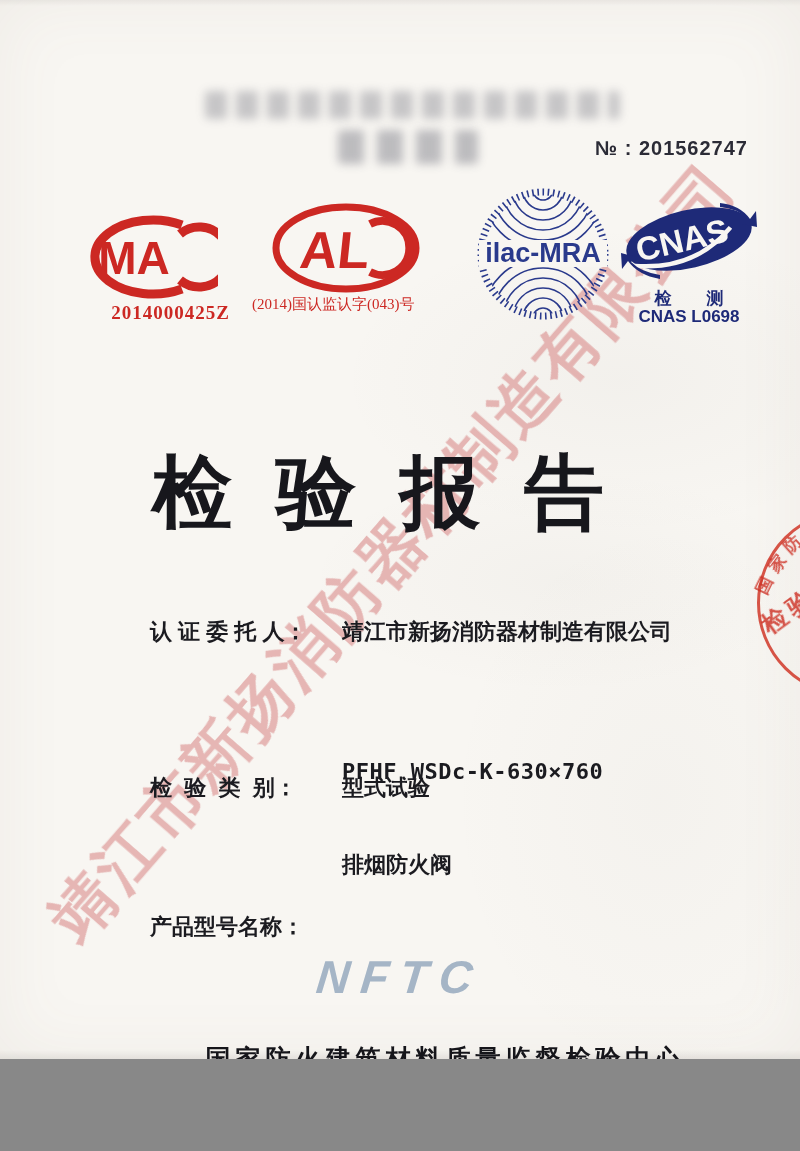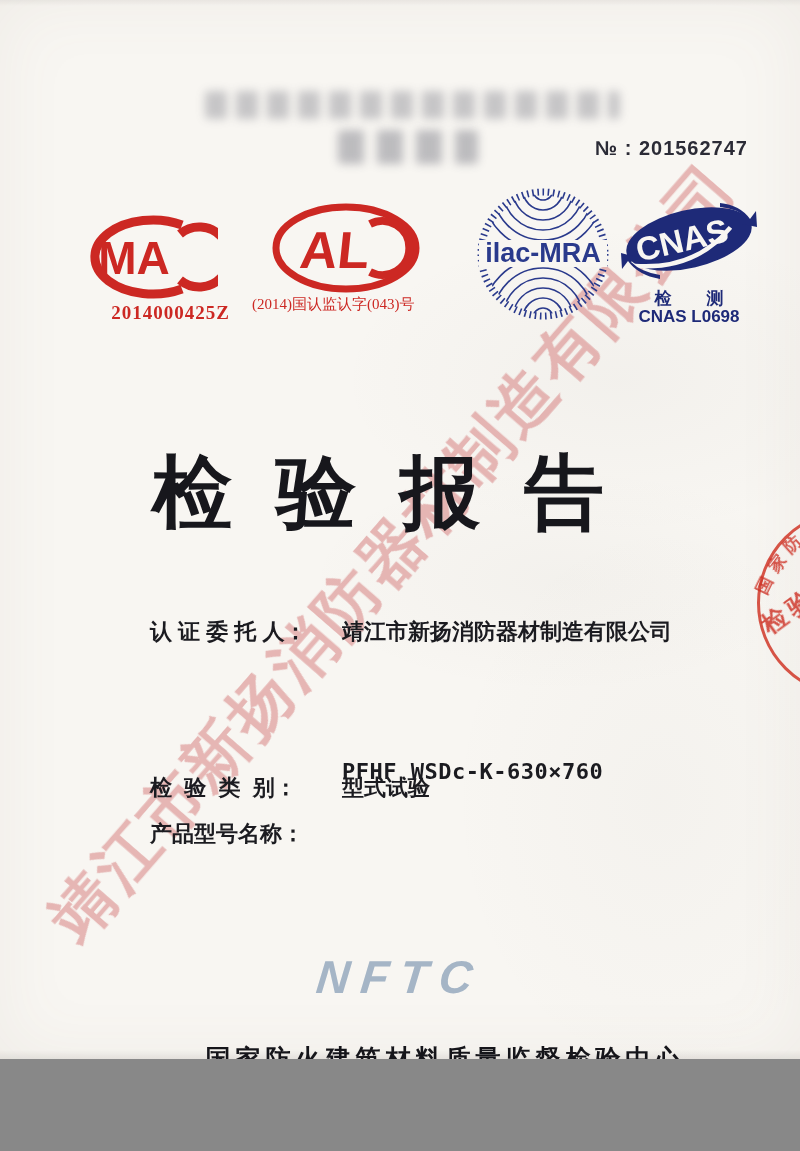--- a/index.html
+++ b/index.html
@@ -156,20 +156,21 @@
   <div class="abs title">检验报告</div>
 
   <div class="abs field-row field-row-1">
     <div class="field-label">认 证 委 托 人：</div>
     <div class="field-value">靖江市新扬消防器材制造有限公司</div>
   </div>
   <div class="abs field-row field-row-2">
     <div class="field-label">产品型号名称：</div>
     <div class="field-value">
       <div class="model-line">PFHF WSDc-K-630×760</div>
+      <div>排烟防火阀</div>
     </div>
   </div>
   <div class="abs field-row field-row-3">
     <div class="field-label">检  验  类  别：</div>
     <div class="field-value">型式试验</div>
   </div>
 
   <div class="abs stamp-ring"></div>
   <div id="stamp-layer">
       <span class="stamp-char" style="left: 756px; top: 574px; font-size: 17px; transform: rotate(-64deg);">国</span>

